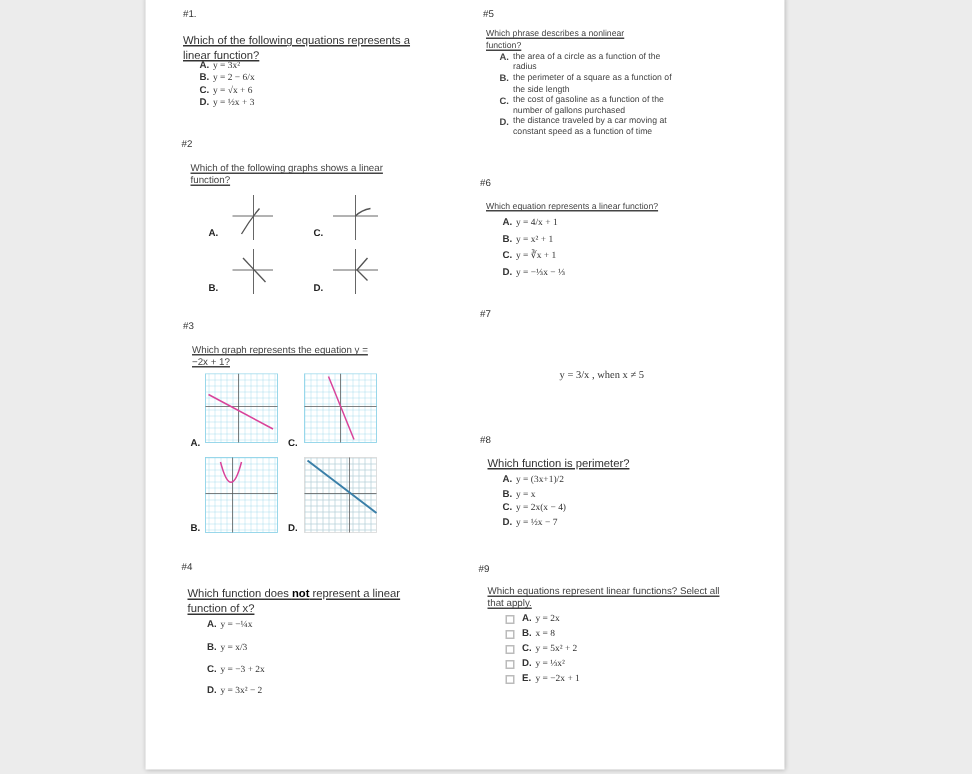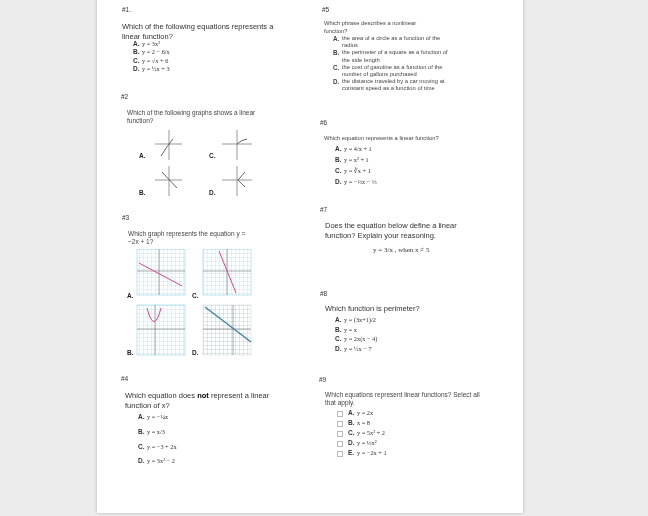--- a/index.html
+++ b/index.html
@@ -1,20 +1,20 @@
 <!DOCTYPE html>
 <html><head>
 <meta charset="utf-8">
 <style>
   html, body { margin:0; padding:0; }
   body { width:648px; height:516px; background:#ececec; position:relative; overflow:hidden; font-family:"Liberation Sans", sans-serif; color:#222; }
   .page { position:absolute; left:97px; top:-2px; width:426px; height:515px; background:#fff; box-shadow:0 0 3px rgba(0,0,0,0.25); }
   .abs { position:absolute; }
   .num { font-size:6.5px; color:#333; }
-  .q { font-size:6.5px; line-height:8px; color:#444; }
+  .q { font-size:6.5px; line-height:8px; color:#444;text-decoration:underline; }
   .q.big { font-size:7.5px; line-height:9.5px; color:#333; }
   .opt { font-size:6.3px; line-height:8.4px; font-family:"Liberation Serif", serif; color:#333; white-space:nowrap; }
   .opt .lt { font-family:"Liberation Sans", sans-serif; font-weight:bold; display:inline-block; width:9px; font-size:6.5px; }
   .txtopt { font-size:5.8px; line-height:7.2px; color:#444; display:flex; }
   .txtopt .lt { font-weight:bold; width:9px; flex:none; font-size:6.3px; }
   .glabel { font-size:6.5px; font-weight:bold; color:#222; }
   .cb { display:inline-block; width:4px; height:4px; border:1px solid #bbb; margin-right:5px; vertical-align:middle; }
   .eq7 { font-family:"Liberation Serif", serif; font-size:7px; color:#333; }
   b.not { color:#000; }
 </style>
@@ -101,21 +101,21 @@
         <line x1="98" y1="56" x2="98" y2="106" stroke="#555" stroke-width="0.5"></line>
       <line x1="70" y1="58" x2="116" y2="93" stroke="#3a7fa8" stroke-width="1.3"></line>
     </g>
   </svg>
   <div class="abs glabel" style="left:30px;top:294px">A.</div>
   <div class="abs glabel" style="left:95px;top:294px">C.</div>
   <div class="abs glabel" style="left:30px;top:351px">B.</div>
   <div class="abs glabel" style="left:95px;top:351px">D.</div>
 
   <div class="abs num" style="left:24px;top:377px">#4</div>
-  <div class="abs q big" style="left:28px;top:393px;width:160px"><span>Which equation does </span><b class="not">not</b><span> represent a linear function of x?</span></div>
+  <div class="abs q big" style="left:28px;top:393px;width:160px"><span>Which function does </span><b class="not">not</b><span> represent a linear function of x?</span></div>
   <div class="abs" style="left:41px;top:412px">
     <div class="opt" style="line-height:14px"><span class="lt">A.</span><span>y = −¼x</span></div>
     <div class="opt" style="line-height:16px"><span class="lt">B.</span><span>y = x/3</span></div>
     <div class="opt" style="line-height:14px"><span class="lt">C.</span><span>y = −3 + 2x</span></div>
     <div class="opt" style="line-height:14px"><span class="lt">D.</span><span>y = 3x² − 2</span></div>
   </div>
 
   <div class="abs num" style="left:225px;top:8px">#5</div>
   <div class="abs q" style="left:227px;top:22px;width:105px;font-size:5.8px;line-height:7.5px">Which phrase describes a nonlinear function?</div>
   <div class="abs" style="left:236px;top:37px;width:120px">
@@ -140,21 +140,20 @@
   <div class="abs num" style="left:223px;top:121px">#6</div>
   <div class="abs q" style="left:227px;top:136px;width:170px;font-size:5.8px">Which equation represents a linear function?</div>
   <div class="abs" style="left:238px;top:145px">
     <div class="opt" style="line-height:11px"><span class="lt">A.</span><span>y = 4/x + 1</span></div>
     <div class="opt" style="line-height:11px"><span class="lt">B.</span><span>y = x² + 1</span></div>
     <div class="opt" style="line-height:11px"><span class="lt">C.</span><span>y = ∛x + 1</span></div>
     <div class="opt" style="line-height:11px"><span class="lt">D.</span><span>y = −⅓x − ⅓</span></div>
   </div>
 
   <div class="abs num" style="left:223px;top:208px">#7</div>
-  <div class="abs q big" style="left:228px;top:223px;width:140px">Does the equation below define a linear function?  Explain your reasoning.</div>
   <div class="abs eq7" style="left:276px;top:248px">y = 3/x , when x ≠ 5</div>
 
   <div class="abs num" style="left:223px;top:292px">#8</div>
   <div class="abs q big" style="left:228px;top:306px;width:140px">Which function is perimeter?</div>
   <div class="abs" style="left:238px;top:317px">
     <div class="opt" style="line-height:9.5px"><span class="lt">A.</span><span>y = (3x+1)/2</span></div>
     <div class="opt" style="line-height:9.5px"><span class="lt">B.</span><span>y = x</span></div>
     <div class="opt" style="line-height:9.5px"><span class="lt">C.</span><span>y = 2x(x − 4)</span></div>
     <div class="opt" style="line-height:9.5px"><span class="lt">D.</span><span>y = ½x − 7</span></div>
   </div>

